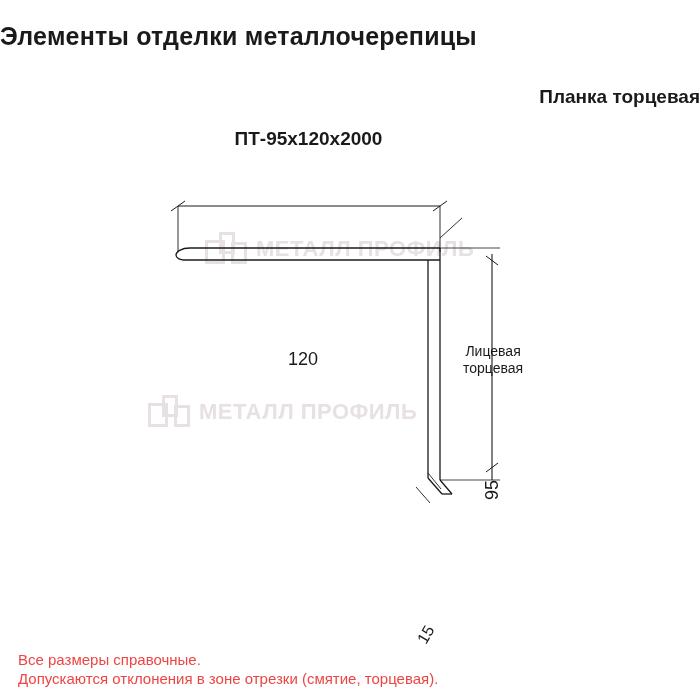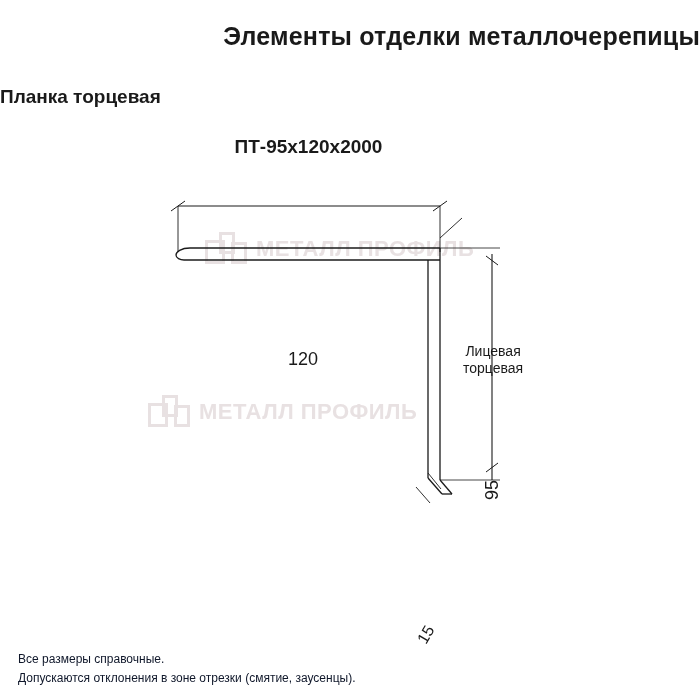--- a/index.html
+++ b/index.html
@@ -17,37 +17,37 @@
   }
   .page {
     position: absolute;
     inset: 0;
   }
   .title-main {
     position: absolute;
     top: 22px;
     left: 0;
     width: 700px;
+    text-align: left;
+    font-size: 25px;
+    font-weight: bold;
+    letter-spacing: 0.2px;
+  }
+  .title-sub {
+    position: absolute;
+    top: 86px;
+    left: 0;
+    width: 700px;
     text-align: right;
-    font-size: 25px;
-    font-weight: bold;
-    letter-spacing: 0.2px;
-  }
-  .title-sub {
-    position: absolute;
-    top: 86px;
-    left: 0;
-    width: 700px;
-    text-align: left;
     font-size: 19px;
     font-weight: bold;
   }
   .title-code {
     position: absolute;
-    top: 136px;
+    top: 128px;
     left: 0;
     width: 617px;
     text-align: center;
     font-size: 19px;
     font-weight: bold;
   }
   .drawing {
     position: absolute;
     top: 160px;
     left: 0;
@@ -118,23 +118,23 @@
     left: 463px;
     top: 183px;
     font-size: 14px;
     line-height: 17px;
     text-align: center;
   }
   .footnotes {
     position: absolute;
     left: 18px;
     bottom: 12px;
-    font-size: 12px;
+    font-size: 15px;
     line-height: 19px;
-    color: #0f172a;
+    color: #ef4444;
     margin-top: 32px;
   }
   svg { display: block; }
 </style>
 </head>
 <body>
 
 <div class="page">
 
   <div class="title-main">Элементы отделки металлочерепицы</div>
@@ -201,16 +201,16 @@
     <div class="label label-15">15</div>
 
     <div class="label label-face">
       <div>Лицевая</div>
       <div>торцевая</div>
     </div>
   </div>
 
   <div class="footnotes">
     <div>Все размеры справочные.</div>
-    <div>Допускаются отклонения в зоне отрезки (смятие, заусенцы).</div>
+    <div>Допускаются отклонения в зоне отрезки (смятие, торцевая).</div>
   </div>
 
 </div>
 
 </body></html>

